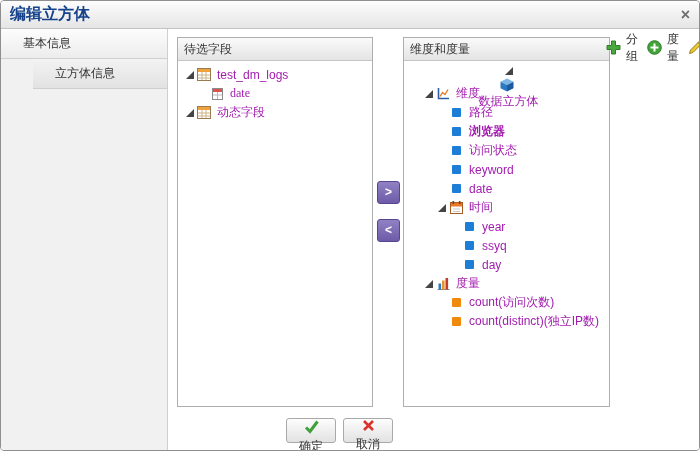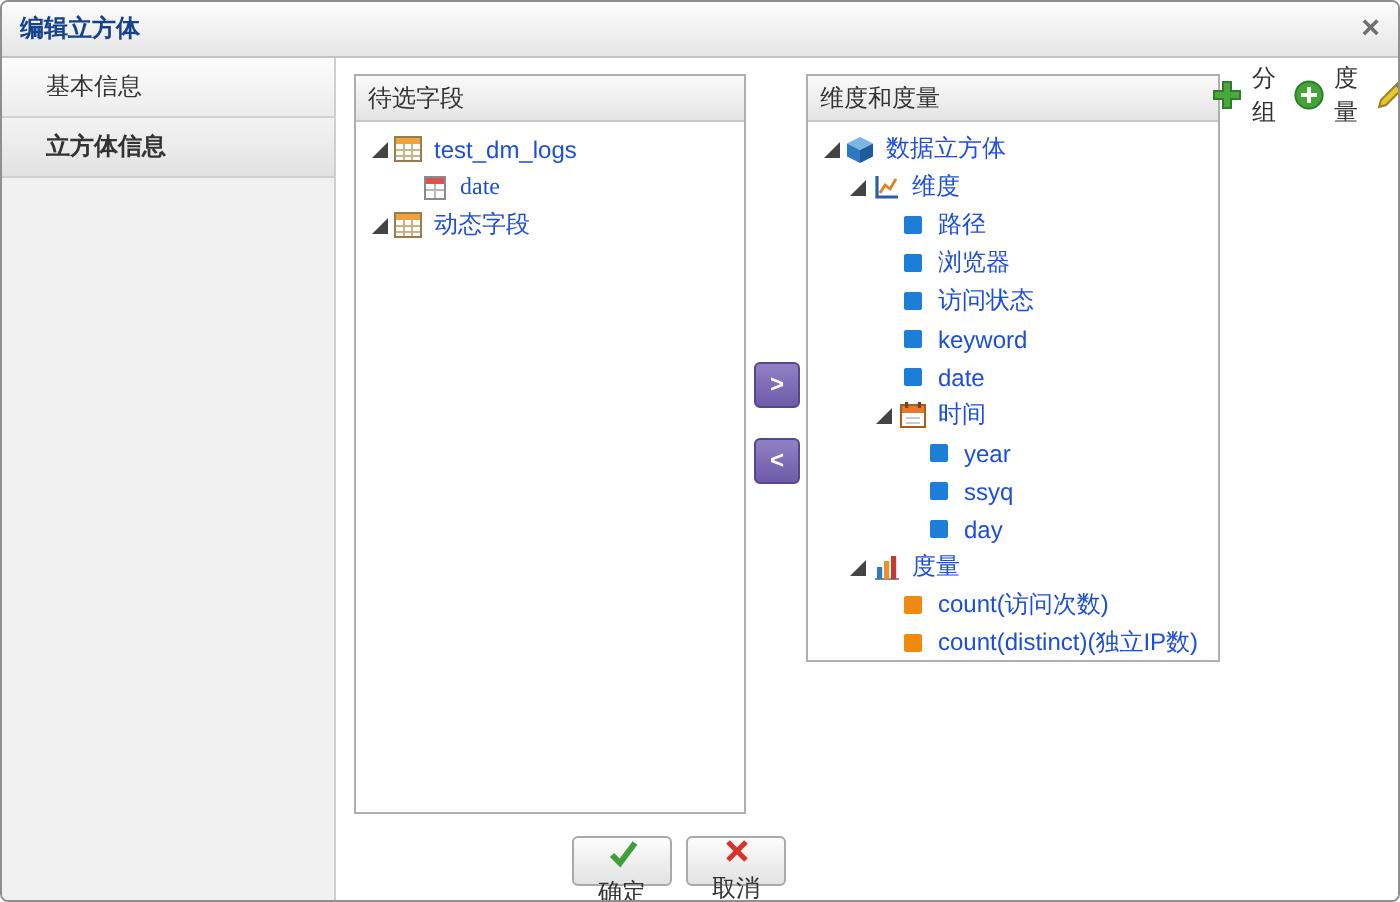--- a/index.html
+++ b/index.html
@@ -13,47 +13,47 @@
     border:1px solid #8f8f8f; border-radius:4px;
     background:#fff; overflow:hidden;
     display:flex; flex-direction:column;
   }
   .titlebar {
     flex:0 0 28px; height:28px;
     background:linear-gradient(#fdfdfd,#e5e5e5);
     border-bottom:1px solid #c3c3c3;
     display:flex; align-items:center; padding:0 9px; box-sizing:border-box;
   }
-  .title { color:#15428b; font-weight:bold; font-size:12px; }
+  .title { color:#15428b; font-weight:bold; font-size:16px; }
   .close { margin-left:auto; color:#6f6f6f; font-size:16px; font-weight:bold; line-height:1; cursor:pointer; }
   .dlg-body { flex:1; display:flex; min-height:0; }
   .sidebar { flex:0 0 167px; width:167px; background:#f1f1f1; border-right:1px solid #cfcfcf; box-sizing:border-box; }
   .side-tab {
     height:29px; line-height:29px; padding-left:22px;
     font-size:12px; color:#333;
     background:linear-gradient(#fdfdfd,#ececec);
     border-bottom:1px solid #cfcfcf; cursor:pointer;
   }
-  .side-tab.active { font-weight:bold; background:linear-gradient(#f3f3f3,#e2e2e2); }
+  .side-tab.active { font-weight:normal; background:linear-gradient(#f3f3f3,#e2e2e2);margin-left:32px; }
   .main { flex:1; position:relative; background:#fff; }
   .panel {
     position:absolute; top:8px; border:1px solid #aeaeae; background:#fff;
     display:flex; flex-direction:column; box-sizing:border-box;
   }
   .fields-panel { left:9px; width:196px; height:370px; }
-  .cube-panel { left:235px; width:207px; height:294px; }
+  .cube-panel { left:235px; width:207px; height:370px; }
   .panel-header {
     flex:0 0 23px; height:23px;
     background:linear-gradient(#fafafa,#e4e4e4);
     border-bottom:1px solid #c6c6c6;
     font-size:12px; color:#333;
     display:flex; align-items:center; padding:0 6px; box-sizing:border-box;
   }
   .panel-body { flex:1; overflow:auto; padding:4px 2px; }
-  .tree-row { display:flex; align-items:center; height:19px; font-size:12px; color:#1d4ed8; white-space:nowrap; cursor:default; }
+  .tree-row { display:flex; align-items:center; height:19px; font-size:12px; color:#a21caf; white-space:nowrap; cursor:default; }
   .expander { flex:0 0 12px; width:12px; height:12px; position:relative; }
   .expander.open::before {
     content:''; position:absolute; left:2px; top:2px; width:0; height:0;
     border:4px solid transparent; border-bottom-color:#444; border-right-color:#444;
   }
   .ticon { flex:0 0 16px; width:16px; display:flex; justify-content:center; align-items:center; margin-right:3px; }
   .ticon svg { display:block; }
   .tlabel { padding:0 2px; }
   .transfer-btn {
     position:absolute; left:209px; width:23px; height:23px; padding:0;
@@ -133,21 +133,21 @@
       </div>
 
       <button class="transfer-btn move-right">&gt;</button>
       <button class="transfer-btn move-left">&lt;</button>
 
       <div class="panel cube-panel">
         <div class="panel-header">
           <span>维度和度量</span>
         </div>
         <div class="panel-body" id="cube-tree">
-            <div class="tree-row" style="padding-left: 4px;">
+            <div class="tree-row" style="padding-left: 4px; flex-direction: column;">
               <span class="expander open"></span>
               <span class="ticon">
                 <svg width="14" height="14" viewBox="0 0 14 14">
                   <polygon points="7,0.5 13.5,3.8 7,7 0.5,3.8" fill="#7cb6e4"></polygon>
                   <polygon points="0.5,3.8 7,7 7,13.5 0.5,10.2" fill="#2d79c2"></polygon>
                   <polygon points="13.5,3.8 7,7 7,13.5 13.5,10.2" fill="#1b5b9e"></polygon>
                 </svg>
               </span>
               <span class="tlabel">数据立方体</span>
             </div>
@@ -163,21 +163,21 @@
             </div>
             <div class="tree-row" style="padding-left: 30px;">
               <span class="expander"></span>
               <span class="ticon">
                 <svg width="9" height="9">
                   <rect width="9" height="9" rx="1" fill="#1d7ed8"></rect>
                 </svg>
               </span>
               <span class="tlabel">路径</span>
             </div>
-            <div class="tree-row" style="padding-left: 30px;">
+            <div class="tree-row" style="padding-left: 30px; font-weight: bold;">
               <span class="expander"></span>
               <span class="ticon">
                 <svg width="9" height="9">
                   <rect width="9" height="9" rx="1" fill="#1d7ed8"></rect>
                 </svg>
               </span>
               <span class="tlabel">浏览器</span>
             </div>
             <div class="tree-row" style="padding-left: 30px;">
               <span class="expander"></span>

